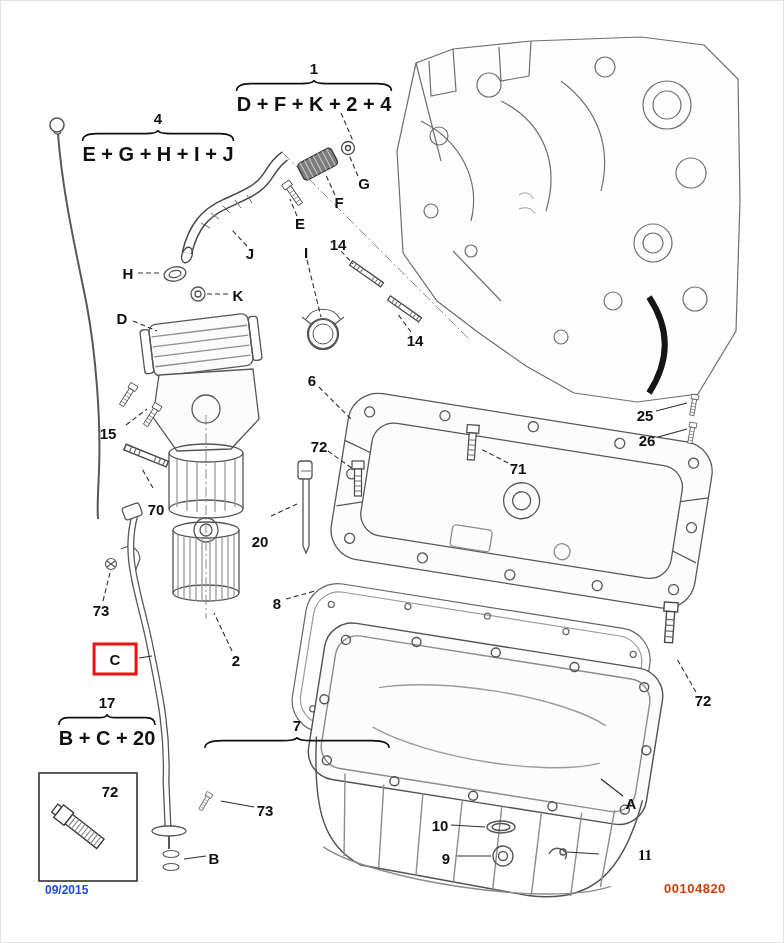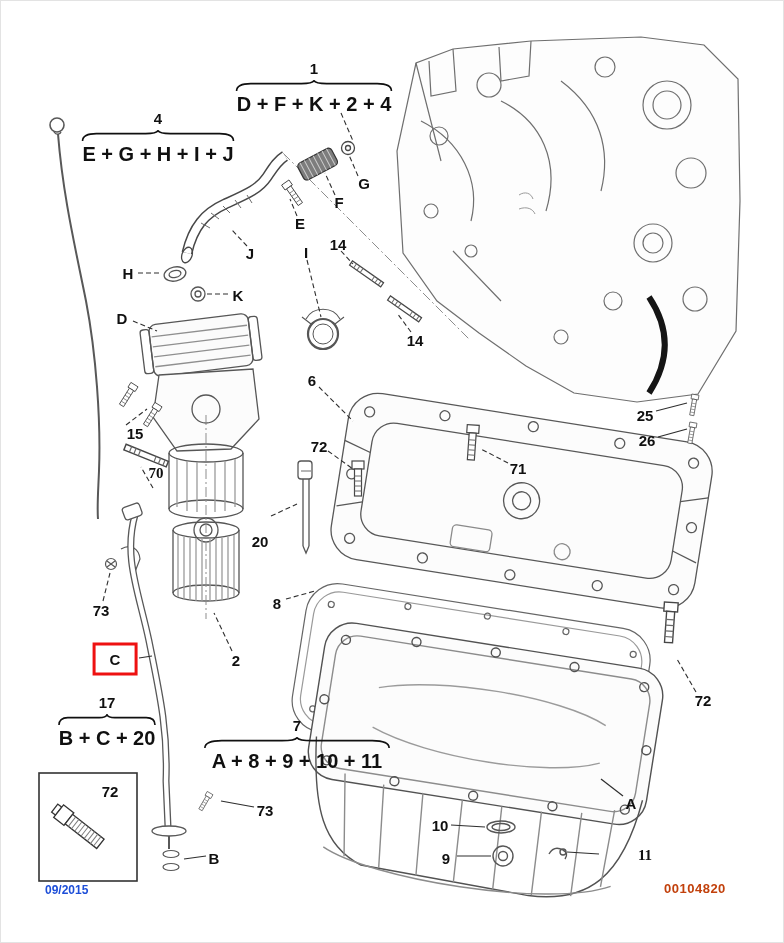--- a/index.html
+++ b/index.html
@@ -281,26 +281,26 @@
       <div class="callout" style="left: 338px; top: 201px;">F</div>
       <div class="callout" style="left: 299px; top: 222px;">E</div>
       <div class="callout" style="left: 249px; top: 252px;">J</div>
       <div class="callout" style="left: 305px; top: 251px;">I</div>
       <div class="callout" style="left: 337px; top: 243px;">14</div>
       <div class="callout" style="left: 414px; top: 339px;">14</div>
       <div class="callout" style="left: 127px; top: 272px;">H</div>
       <div class="callout" style="left: 237px; top: 294px;">K</div>
       <div class="callout" style="left: 121px; top: 317px;">D</div>
       <div class="callout" style="left: 311px; top: 379px;">6</div>
-      <div class="callout" style="left: 134px; top: 432px;">15</div>
+      <div class="callout" style="left: 107px; top: 432px;">15</div>
       <div class="callout" style="left: 644px; top: 414px;">25</div>
       <div class="callout" style="left: 646px; top: 439px; text-align: center;">26</div>
       <div class="callout" style="left: 318px; top: 445px;">72</div>
       <div class="callout" style="left: 517px; top: 467px;">71</div>
-      <div class="callout" style="left: 155px; top: 472px; font-family: Liberation Serif, serif;">70</div>
+      <div class="callout" style="left: 155px; top: 508px;">70</div>
       <div class="callout" style="left: 259px; top: 520px; margin-top: 20px;">20</div>
       <div class="callout" style="left: 276px; top: 602px;">8</div>
       <div class="callout" style="left: 100px; top: 609px;">73</div>
       <div class="callout" style="left: 235px; top: 659px;">2</div>
       <div class="callout" style="left: 702px; top: 699px;">72</div>
       <div class="callout" style="left: 264px; top: 809px;">73</div>
       <div class="callout" style="left: 213px; top: 857px;">B</div>
       <div class="callout" style="left: 439px; top: 824px;">10</div>
       <div class="callout" style="left: 445px; top: 857px;">9</div>
       <div class="callout" style="left: 644px; top: 854px; font-family: Liberation Serif, serif;">11</div>
@@ -326,19 +326,18 @@
         <svg viewBox="0 0 100 12" preserveAspectRatio="none">
           <path d="M1,12 Q1,4 10,4 L42,4 Q49,4 50,0.8 Q51,4 58,4 L90,4 Q99,4 99,12" fill="none" stroke="#101010" stroke-width="1.6" vector-effect="non-scaling-stroke"></path>
         </svg>
         <div class="formula">B + C + 20</div>
       </div>
       <div class="group" style="left: 202px; top: 717px; width: 188px;">
         <div class="num">7</div>
         <svg viewBox="0 0 100 12" preserveAspectRatio="none">
           <path d="M1,12 Q1,4 10,4 L42,4 Q49,4 50,0.8 Q51,4 58,4 L90,4 Q99,4 99,12" fill="none" stroke="#101010" stroke-width="1.6" vector-effect="non-scaling-stroke"></path>
         </svg>
-        <div class="formula">A + 8 + 9 + 10 + 11</div>
       </div>
     </div>
 
   <div class="footer-date">09/2015</div>
   <div class="doc-number">00104820</div>
 </div>
 
 </body></html>

